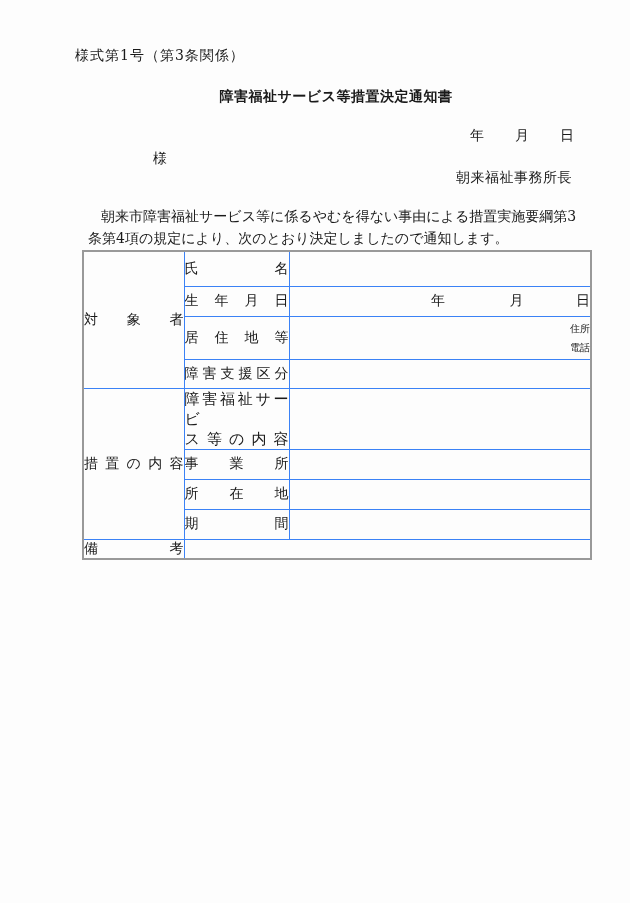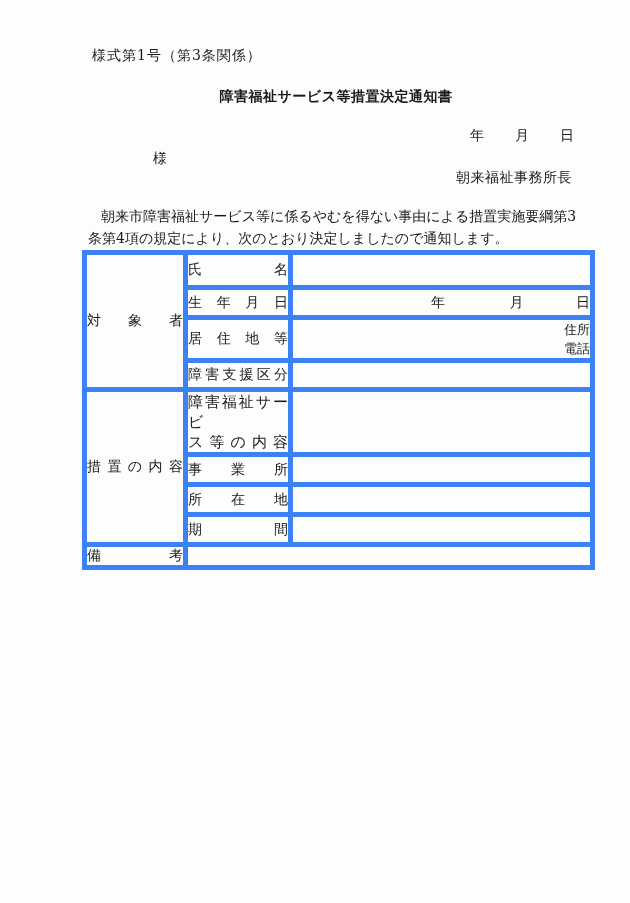--- a/index.html
+++ b/index.html
@@ -7,21 +7,21 @@
     width: 630px;
     height: 903px;
     background: #fdfdfd;
     position: relative;
     font-family: "DejaVu Serif", "Liberation Serif", serif;
     color: #1a1a1a;
     overflow: hidden;
   }
   .form-number {
     position: absolute;
-    left: 92px;
+    left: 75px;
     top: 47px;
     font-size: 14px;
     letter-spacing: 1px;
     white-space: nowrap;
   }
   .doc-title {
     position: absolute;
     left: 62px;
     right: 20px;
     top: 88px;
@@ -66,39 +66,39 @@
   table.form-table {
     position: absolute;
     left: 82px;
     top: 250px;
     border-collapse: collapse;
     table-layout: fixed;
     border: 2px solid #999;
     font-size: 14px;
   }
   table.form-table td {
-    border: 5px solid #3b82f6;
+    border: 1px solid #3b82f6;
     padding: 0;
     vertical-align: middle;
     overflow: hidden;
   }
   td.group-cell { padding: 0 10px; }
   td.label-cell { padding: 0 8px; }
   td.service-cell { padding: 0 6px; font-size: 15px; line-height: 20px; }
   .jline {
     text-align: justify;
     text-align-last: justify;
     -moz-text-align-last: justify;
   }
   td.value-cell { padding-left: 5px; text-align: right; }
   .birth-value span { display: inline-block; }
   .birth-y { margin-left: 40px; }
   .birth-m { margin-left: 60px; }
   .birth-d { margin-left: 48px; }
-  .residence-value { font-size: 13px; line-height: 19px; padding-left: 0; }
+  .residence-value { font-size: 10px; line-height: 19px; padding-left: 0; }
 </style>
 </head>
 <body>
 
 <div class="form-number">様式第1号（第3条関係）</div>
 
 <div class="doc-title">障害福祉サービス等措置決定通知書</div>
 
 <div class="date-line">
   <span>年</span>

